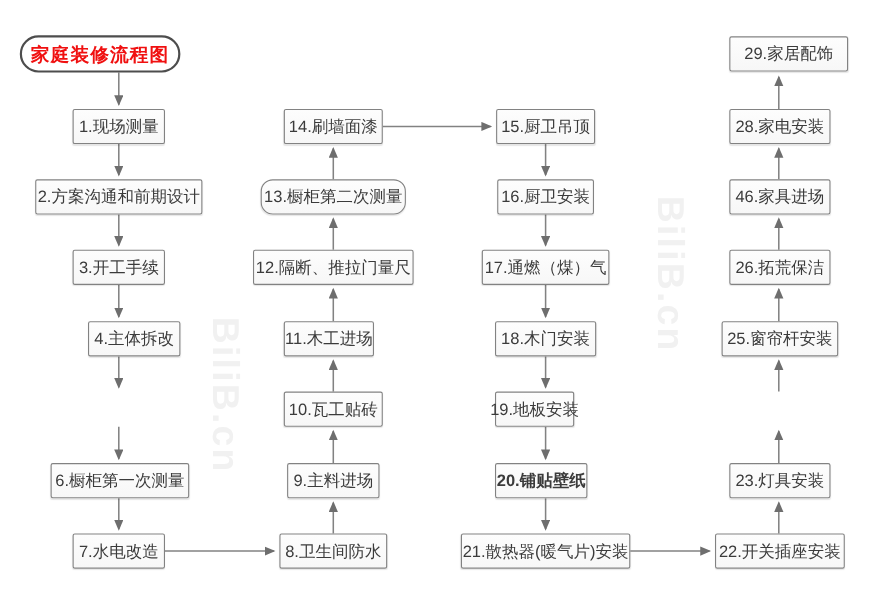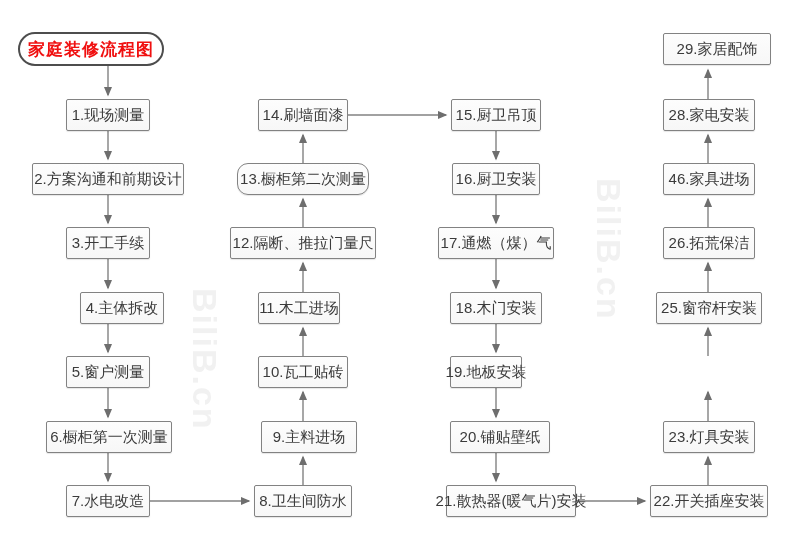--- a/index.html
+++ b/index.html
@@ -81,39 +81,38 @@
 
   <div class="wm" style="left:224px; top:288px;">BiliB.cn</div>
   <div class="wm" style="left:628px; top:178px;">BiliB.cn</div>
 
   <div class="start">家庭装修流程图</div>
 
   <div class="node" style="left:66px;  top:99px;  width:84px;">1.现场测量</div>
   <div class="node" style="left:32px;  top:163px; width:152px;">2.方案沟通和前期设计</div>
   <div class="node" style="left:66px;  top:227px; width:84px;">3.开工手续</div>
   <div class="node" style="left:66px;  top:292px; width:84px;margin-left:14px;">4.主体拆改</div>
-  <div class="node" style="left:66px;  top:356px; width:84px;">5.窗户测量</div>
   <div class="node" style="left:46px;  top:421px; width:126px;">6.橱柜第一次测量</div>
   <div class="node" style="left:66px;  top:485px; width:84px;">7.水电改造</div>
 
   <div class="node" style="left:254px; top:485px; width:98px;">8.卫生间防水</div>
-  <div class="node" style="left:261px; top:421px; width:96px;">9.主料进场</div>
+  <div class="node" style="left:261px; top:421px; width:84px;">9.主料进场</div>
   <div class="node" style="left:258px; top:356px; width:90px;">10.瓦工贴砖</div>
   <div class="node" style="left:258px; top:292px; width:82px;text-align:right;">11.木工进场</div>
   <div class="node" style="left:230px; top:227px; width:146px;">12.隔断、推拉门量尺</div>
   <div class="node" style="left:237px; top:163px; width:132px;border-radius:11px;">13.橱柜第二次测量</div>
   <div class="node" style="left:258px; top:99px;  width:90px;">14.刷墙面漆</div>
 
   <div class="node" style="left:451px; top:99px;  width:90px;">15.厨卫吊顶</div>
   <div class="node" style="left:452px; top:163px; width:88px;">16.厨卫安装</div>
   <div class="node" style="left:438px; top:227px; width:116px;">17.通燃（煤）气</div>
   <div class="node" style="left:450px; top:292px; width:92px;">18.木门安装</div>
   <div class="node" style="left:450px; top:356px; width:72px;">19.地板安装</div>
-  <div class="node" style="left:450px; top:421px; width:100px;">20.铺贴壁纸</div>
-  <div class="node" style="left:419px; top:485px; width:130px;margin-left:27px;">21.散热器(暖气片)安装</div>
+  <div class="node" style="left:450px; top:421px; width:84px;font-weight:bold;">20.铺贴壁纸</div>
+  <div class="node" style="left:419px; top:485px; width:154px;">21.散热器(暖气片)安装</div>
 
   <div class="node" style="left:650px; top:485px; width:118px;">22.开关插座安装</div>
   <div class="node" style="left:663px; top:421px; width:92px;">23.灯具安装</div>
   <div class="node" style="left:656px; top:292px; width:106px;">25.窗帘杆安装</div>
   <div class="node" style="left:663px; top:227px; width:92px;">26.拓荒保洁</div>
   <div class="node" style="left:663px; top:163px; width:92px;">46.家具进场</div>
   <div class="node" style="left:663px; top:99px;  width:92px;">28.家电安装</div>
   <div class="node" style="left:663px; top:33px;  width:108px;">29.家居配饰</div>
 
 </div>

